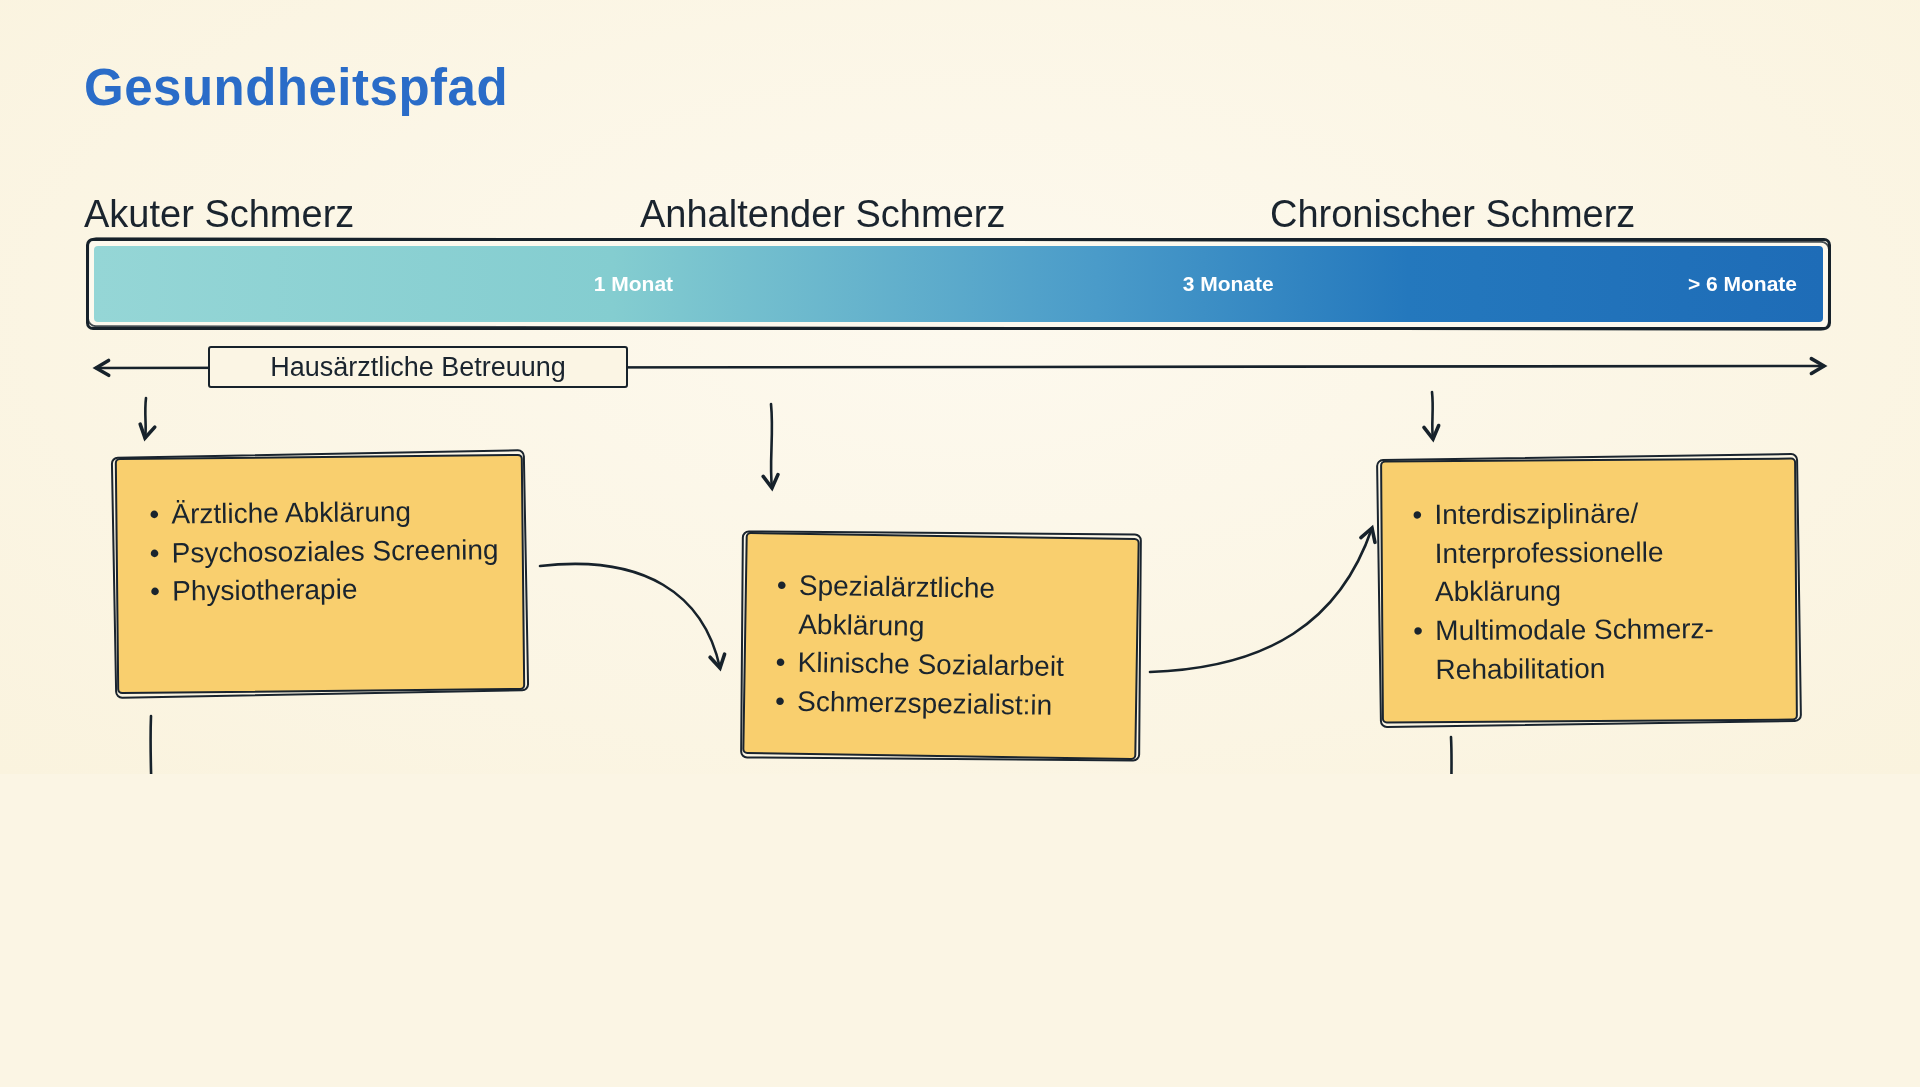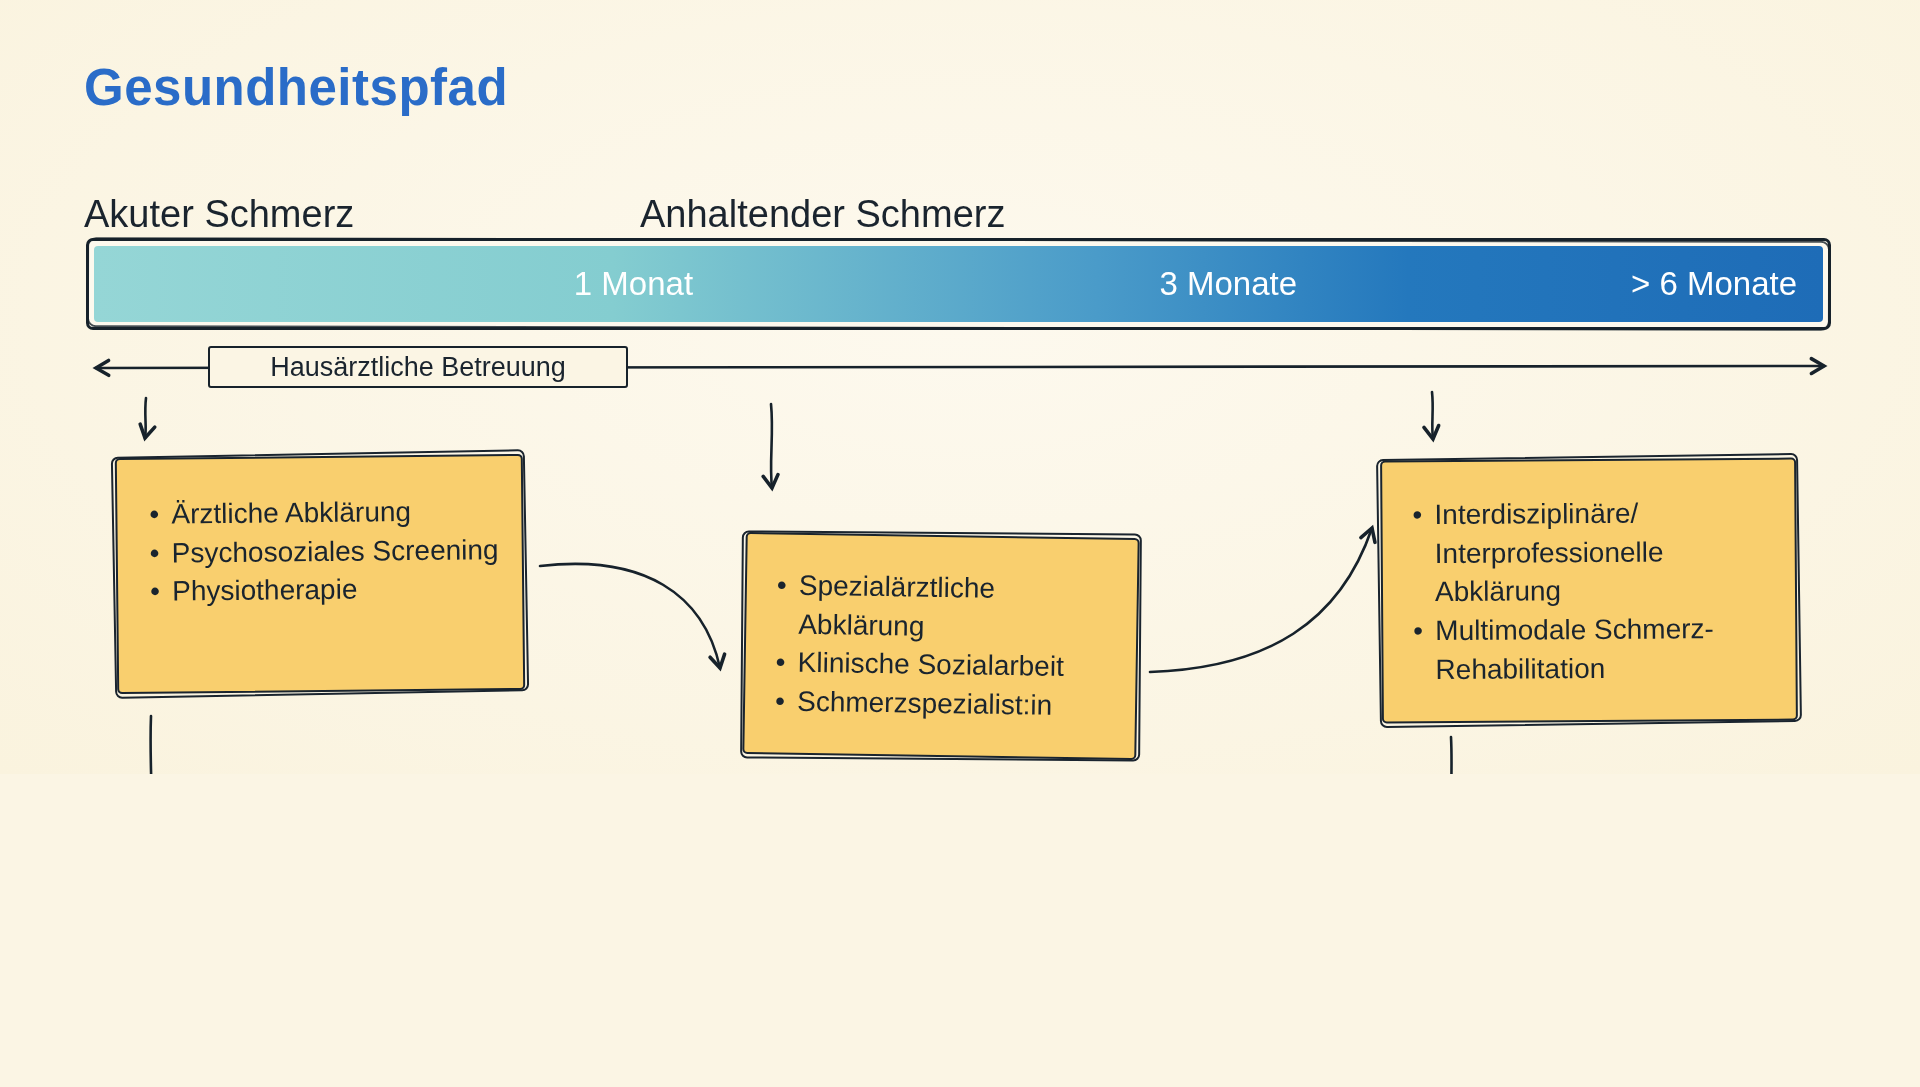--- a/index.html
+++ b/index.html
@@ -38,21 +38,21 @@
     border-radius:9px;transform:rotate(.12deg);pointer-events:none;
   }
   .top-bar{left:86px;top:238px;width:1745px;height:92px;}
   .bottom-bar{left:86px;top:889px;width:1753px;height:86px;}
   .bar-fill{
     position:relative;height:100%;border-radius:4px;
     background:linear-gradient(90deg,#95d6d6 0%,#84cdd0 30%,#4a9bc9 58%,#2478bd 76%,#1e6cb7 100%);
   }
   .bar-label{
     position:absolute;top:50%;transform:translate(-50%,-50%);
-    color:#ffffff;font-weight:400;font-size:33px;white-space:nowrap;
+    color:#ffffff;font-weight:700;font-size:21px;white-space:nowrap;
   }
   .tl-1{left:31.2%;}
   .tl-2{left:65.6%;text-align:center;}
   .tl-3{left:auto;right:26px;transform:translateY(-50%);}
   .ob-1{left:24.8%;}
   .ob-2{left:63.9%;}
 
   .care-label{
     position:absolute;left:208px;top:346px;width:420px;height:42px;z-index:3;
     background:#fbf5e4;border:2.5px solid #17222b;border-radius:3px;
@@ -98,20 +98,21 @@
       <path d="M151,716 C 149,766 154,812 152,850" marker-end="url(#ah)"></path>
       <path d="M780,778 C 782,810 778,838 781,864" marker-end="url(#ah)"></path>
       <path d="M1451,737 C 1453,776 1449,812 1452,846" marker-end="url(#ah)"></path>
     </g>
   </svg>
 
   <h1 class="title">Gesundheitspfad</h1>
 
   <div class="phase-label phase-1">Akuter Schmerz</div>
   <div class="phase-label phase-2">Anhaltender Schmerz</div>
+  <div class="phase-label phase-3">Chronischer Schmerz</div>
 
   <div class="bar top-bar">
     <div class="bar-fill">
       <span class="bar-label tl-1">1 Monat</span>
       <span class="bar-label tl-2">3 Monate</span>
       <span class="bar-label tl-3">&gt; 6 Monate</span>
     </div>
   </div>
 
   <div class="care-label">Hausärztliche Betreuung</div>

